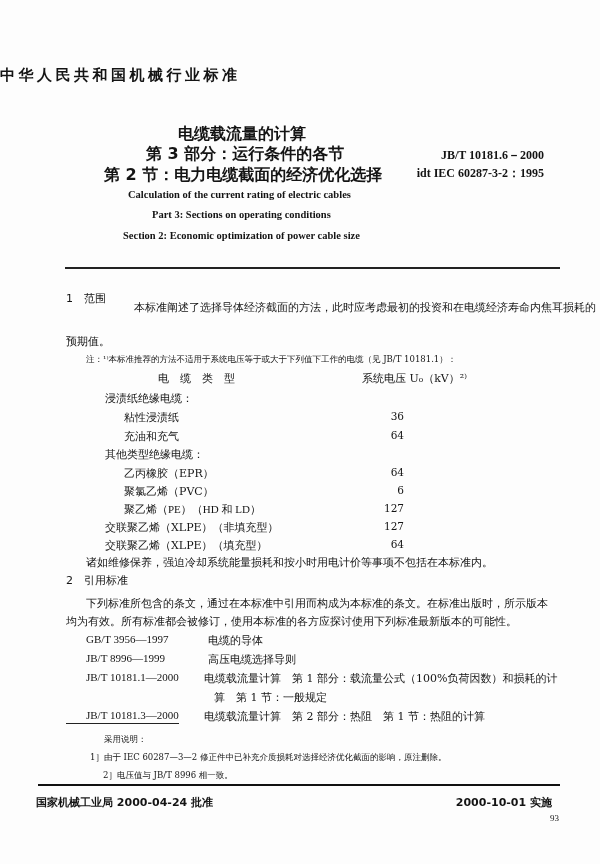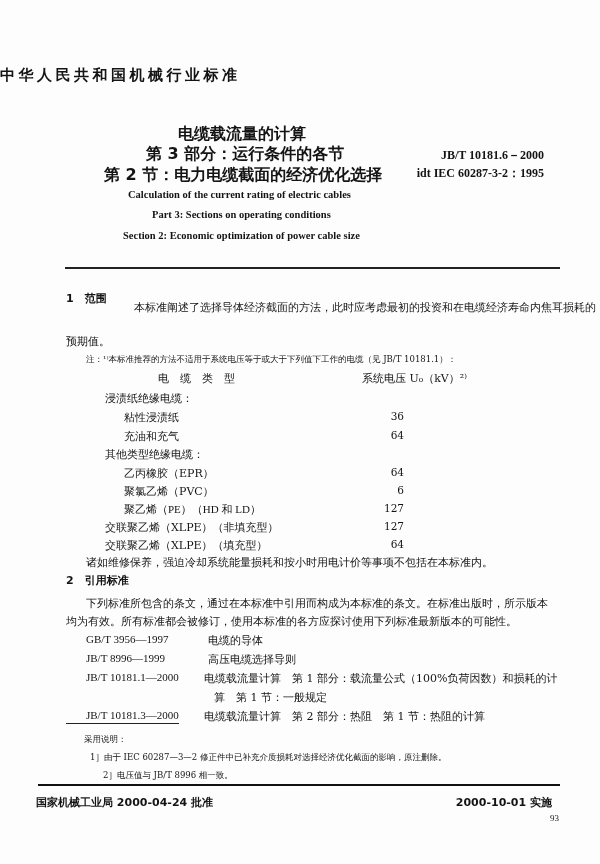--- a/index.html
+++ b/index.html
@@ -17,21 +17,21 @@
   .code { font-size: 12px; font-weight: bold; right: 56px; text-align: right; }
   .code1 { top: 147px; }
   .code2 { top: 165px; }
   .title-en { font-size: 10.5px; font-weight: bold; }
   .e1 { top: 189px; left: 128px; }
   .e2 { top: 209px; left: 152px; }
   .e3 { top: 230px; left: 123px; }
 
   .hr-top { top: 267px; left: 65px; width: 495px; height: 1.5px; background: #222; }
 
-  .h { font-size: 11px; font-weight: bold; }
+  .h { font-size: 11px; font-weight: normal; }
   .body-text { font-size: 11px; }
   .small { font-size: 8.5px; }
   .row-val { font-size: 10.5px; text-align: right; width: 40px; }
 
   .hr-fn { top: 723px; left: 66px; width: 113px; height: 1px; background: #222; }
   .hr-bottom { top: 784px; left: 38px; width: 522px; height: 2px; background: #111; }
   .footer { font-size: 11px; font-weight: bold; }
   .pageno { font-size: 9px; }
 </style>
 </head>
@@ -99,21 +99,21 @@
 
 <div class="abs body-text serif" style="top:671px; left:86px;">JB/T 10181.1—2000</div>
 <div class="abs body-text" style="top:671px; left:204px;">电缆载流量计算　第 1 部分：载流量公式（100%负荷因数）和损耗的计</div>
 <div class="abs body-text" style="top:690px; left:214px;text-align:center;">算　第 1 节：一般规定</div>
 
 <div class="abs body-text serif" style="top:709px; left:86px;">JB/T 10181.3—2000</div>
 <div class="abs body-text" style="top:709px; left:204px;">电缆载流量计算　第 2 部分：热阻　第 1 节：热阻的计算</div>
 
 <div class="abs hr-fn"></div>
 
-<div class="abs small" style="top:734px; left:84px;">采用说明：</div>
+<div class="abs small" style="top:734px; left:104px;">采用说明：</div>
 <div class="abs small" style="top:752px; left:90px;">1］由于 IEC 60287—3—2 修正件中已补充介质损耗对选择经济优化截面的影响，原注删除。</div>
 <div class="abs small" style="top:770px; left:90px;margin-left:13px;">2］电压值与 JB/T 8996 相一致。</div>
 
 <div class="abs hr-bottom"></div>
 
 <div class="abs footer sans" style="top:795px; left:36px;">国家机械工业局 2000-04-24 批准</div>
 <div class="abs footer sans" style="top:795px; right:48px;">2000-10-01 实施</div>
 <div class="abs pageno serif" style="top:813px; right:41px;">93</div>
 
 </body></html>

